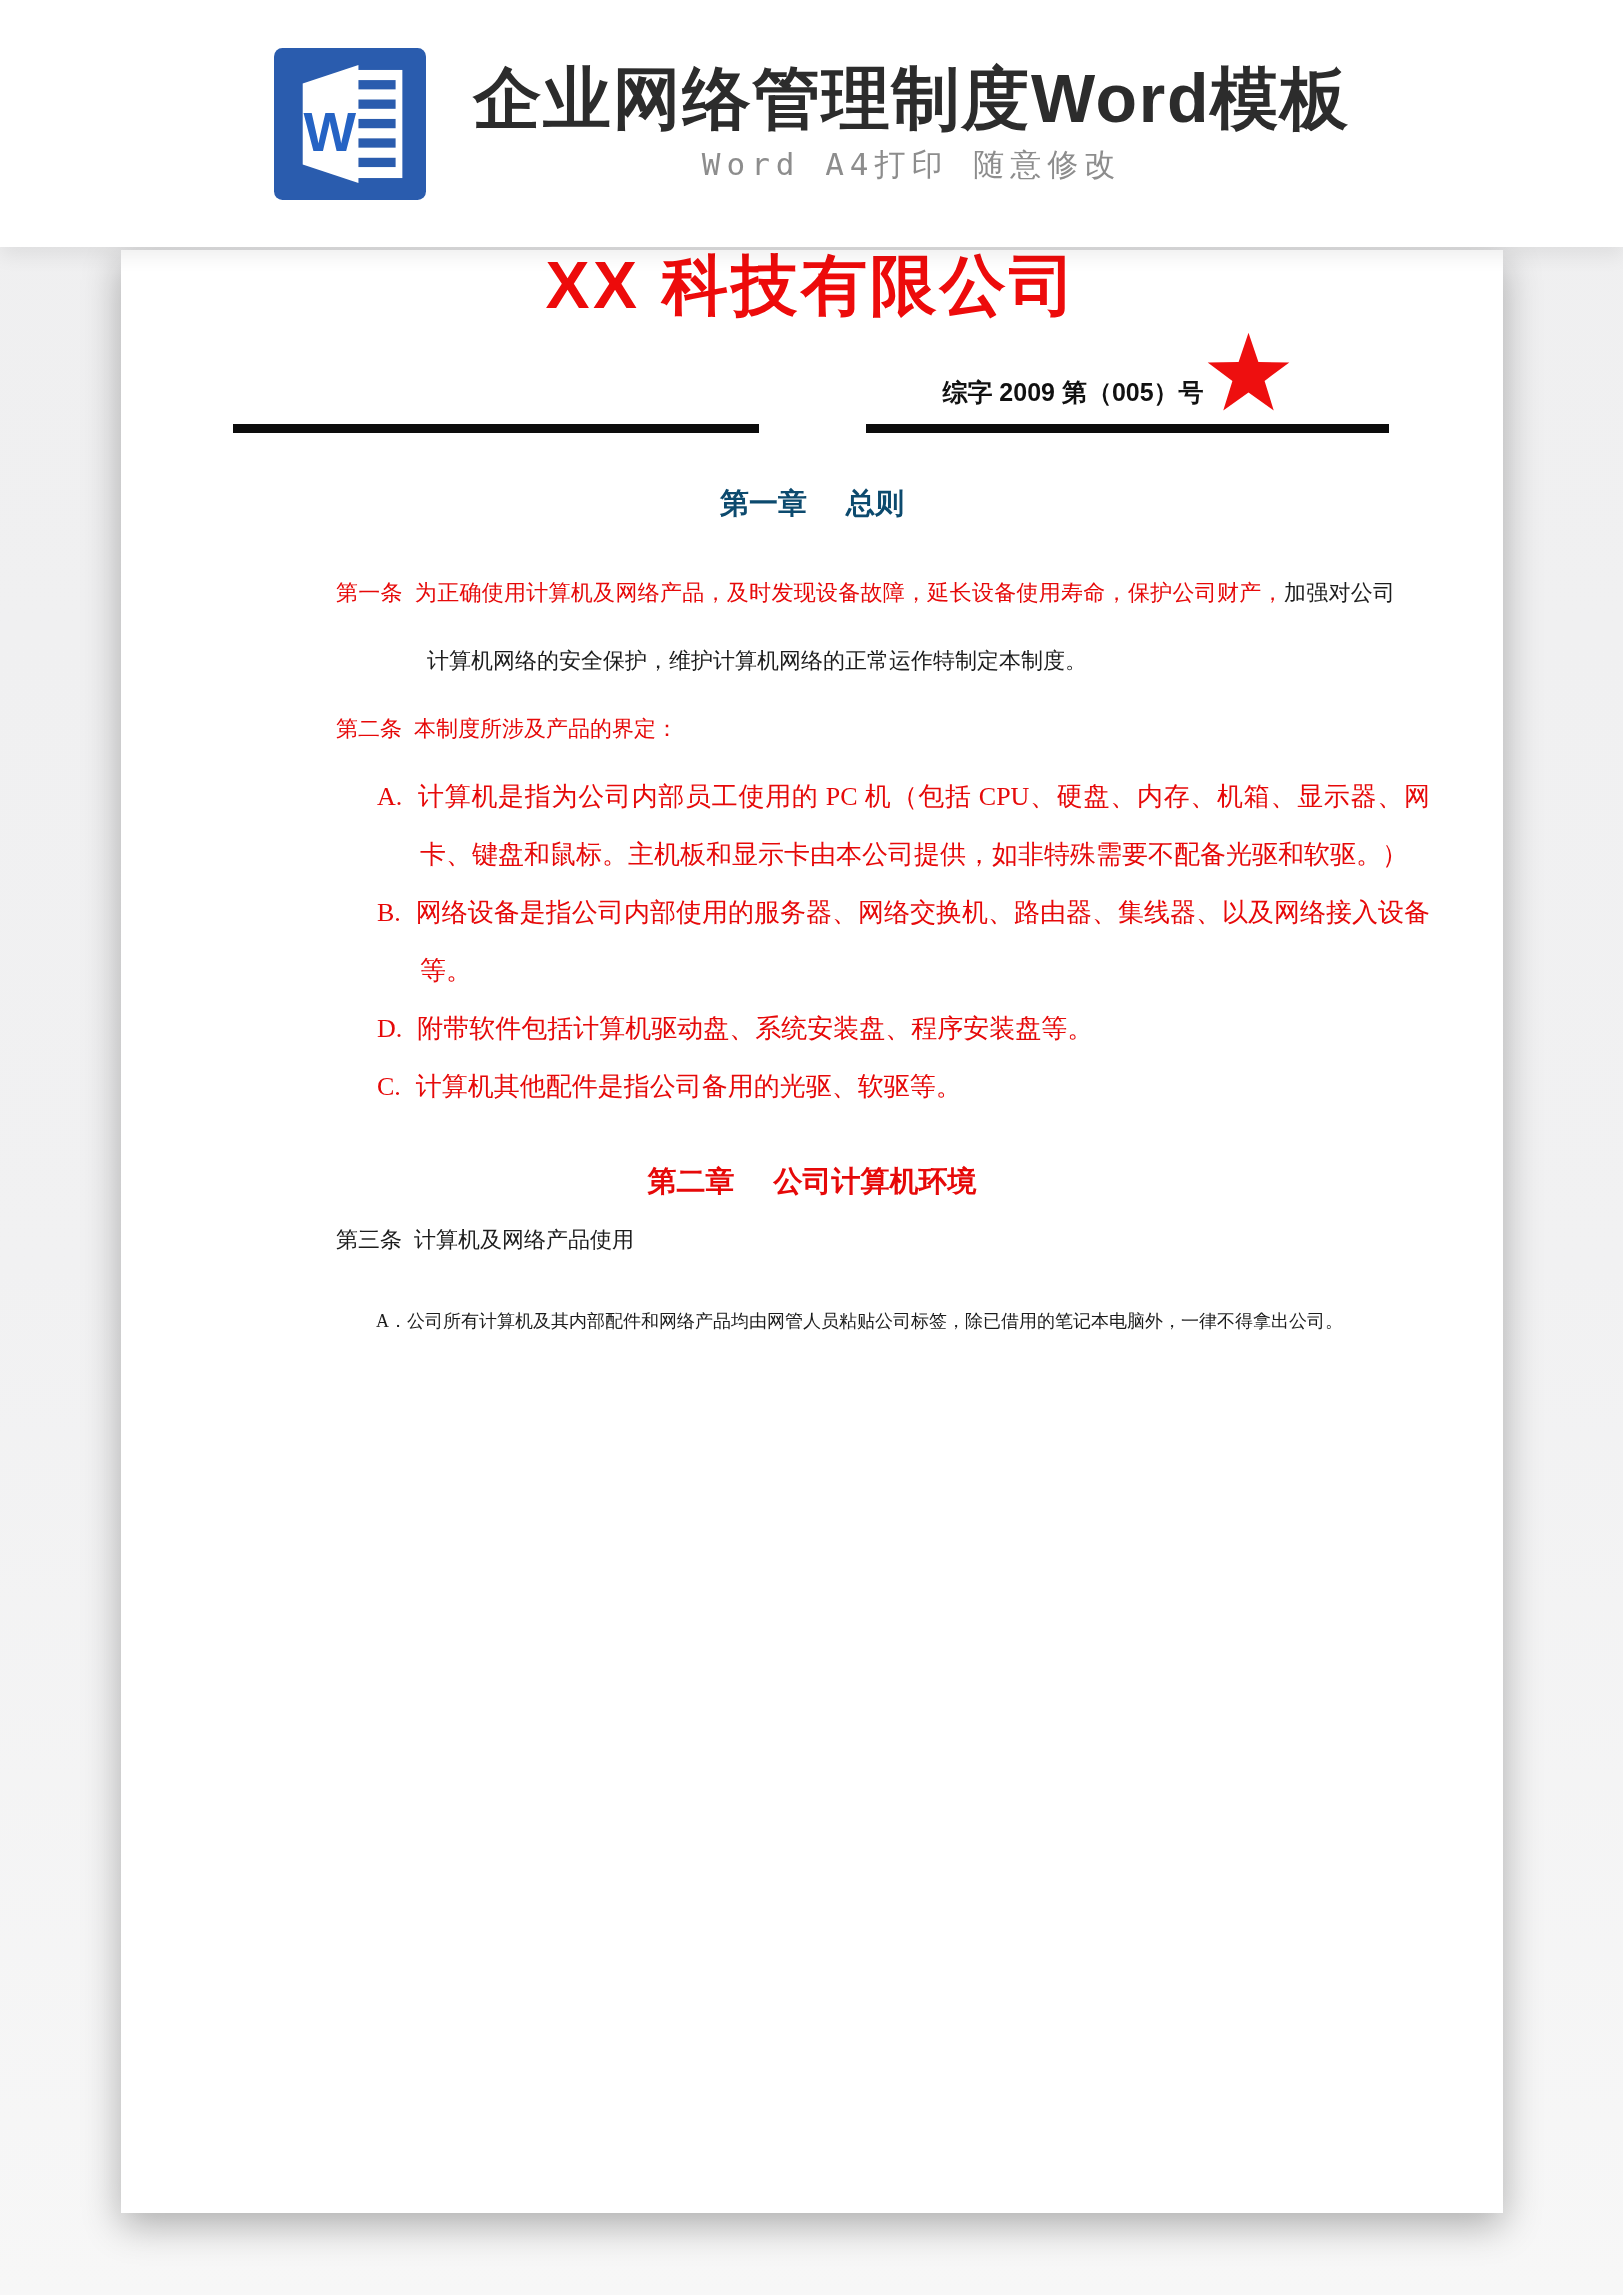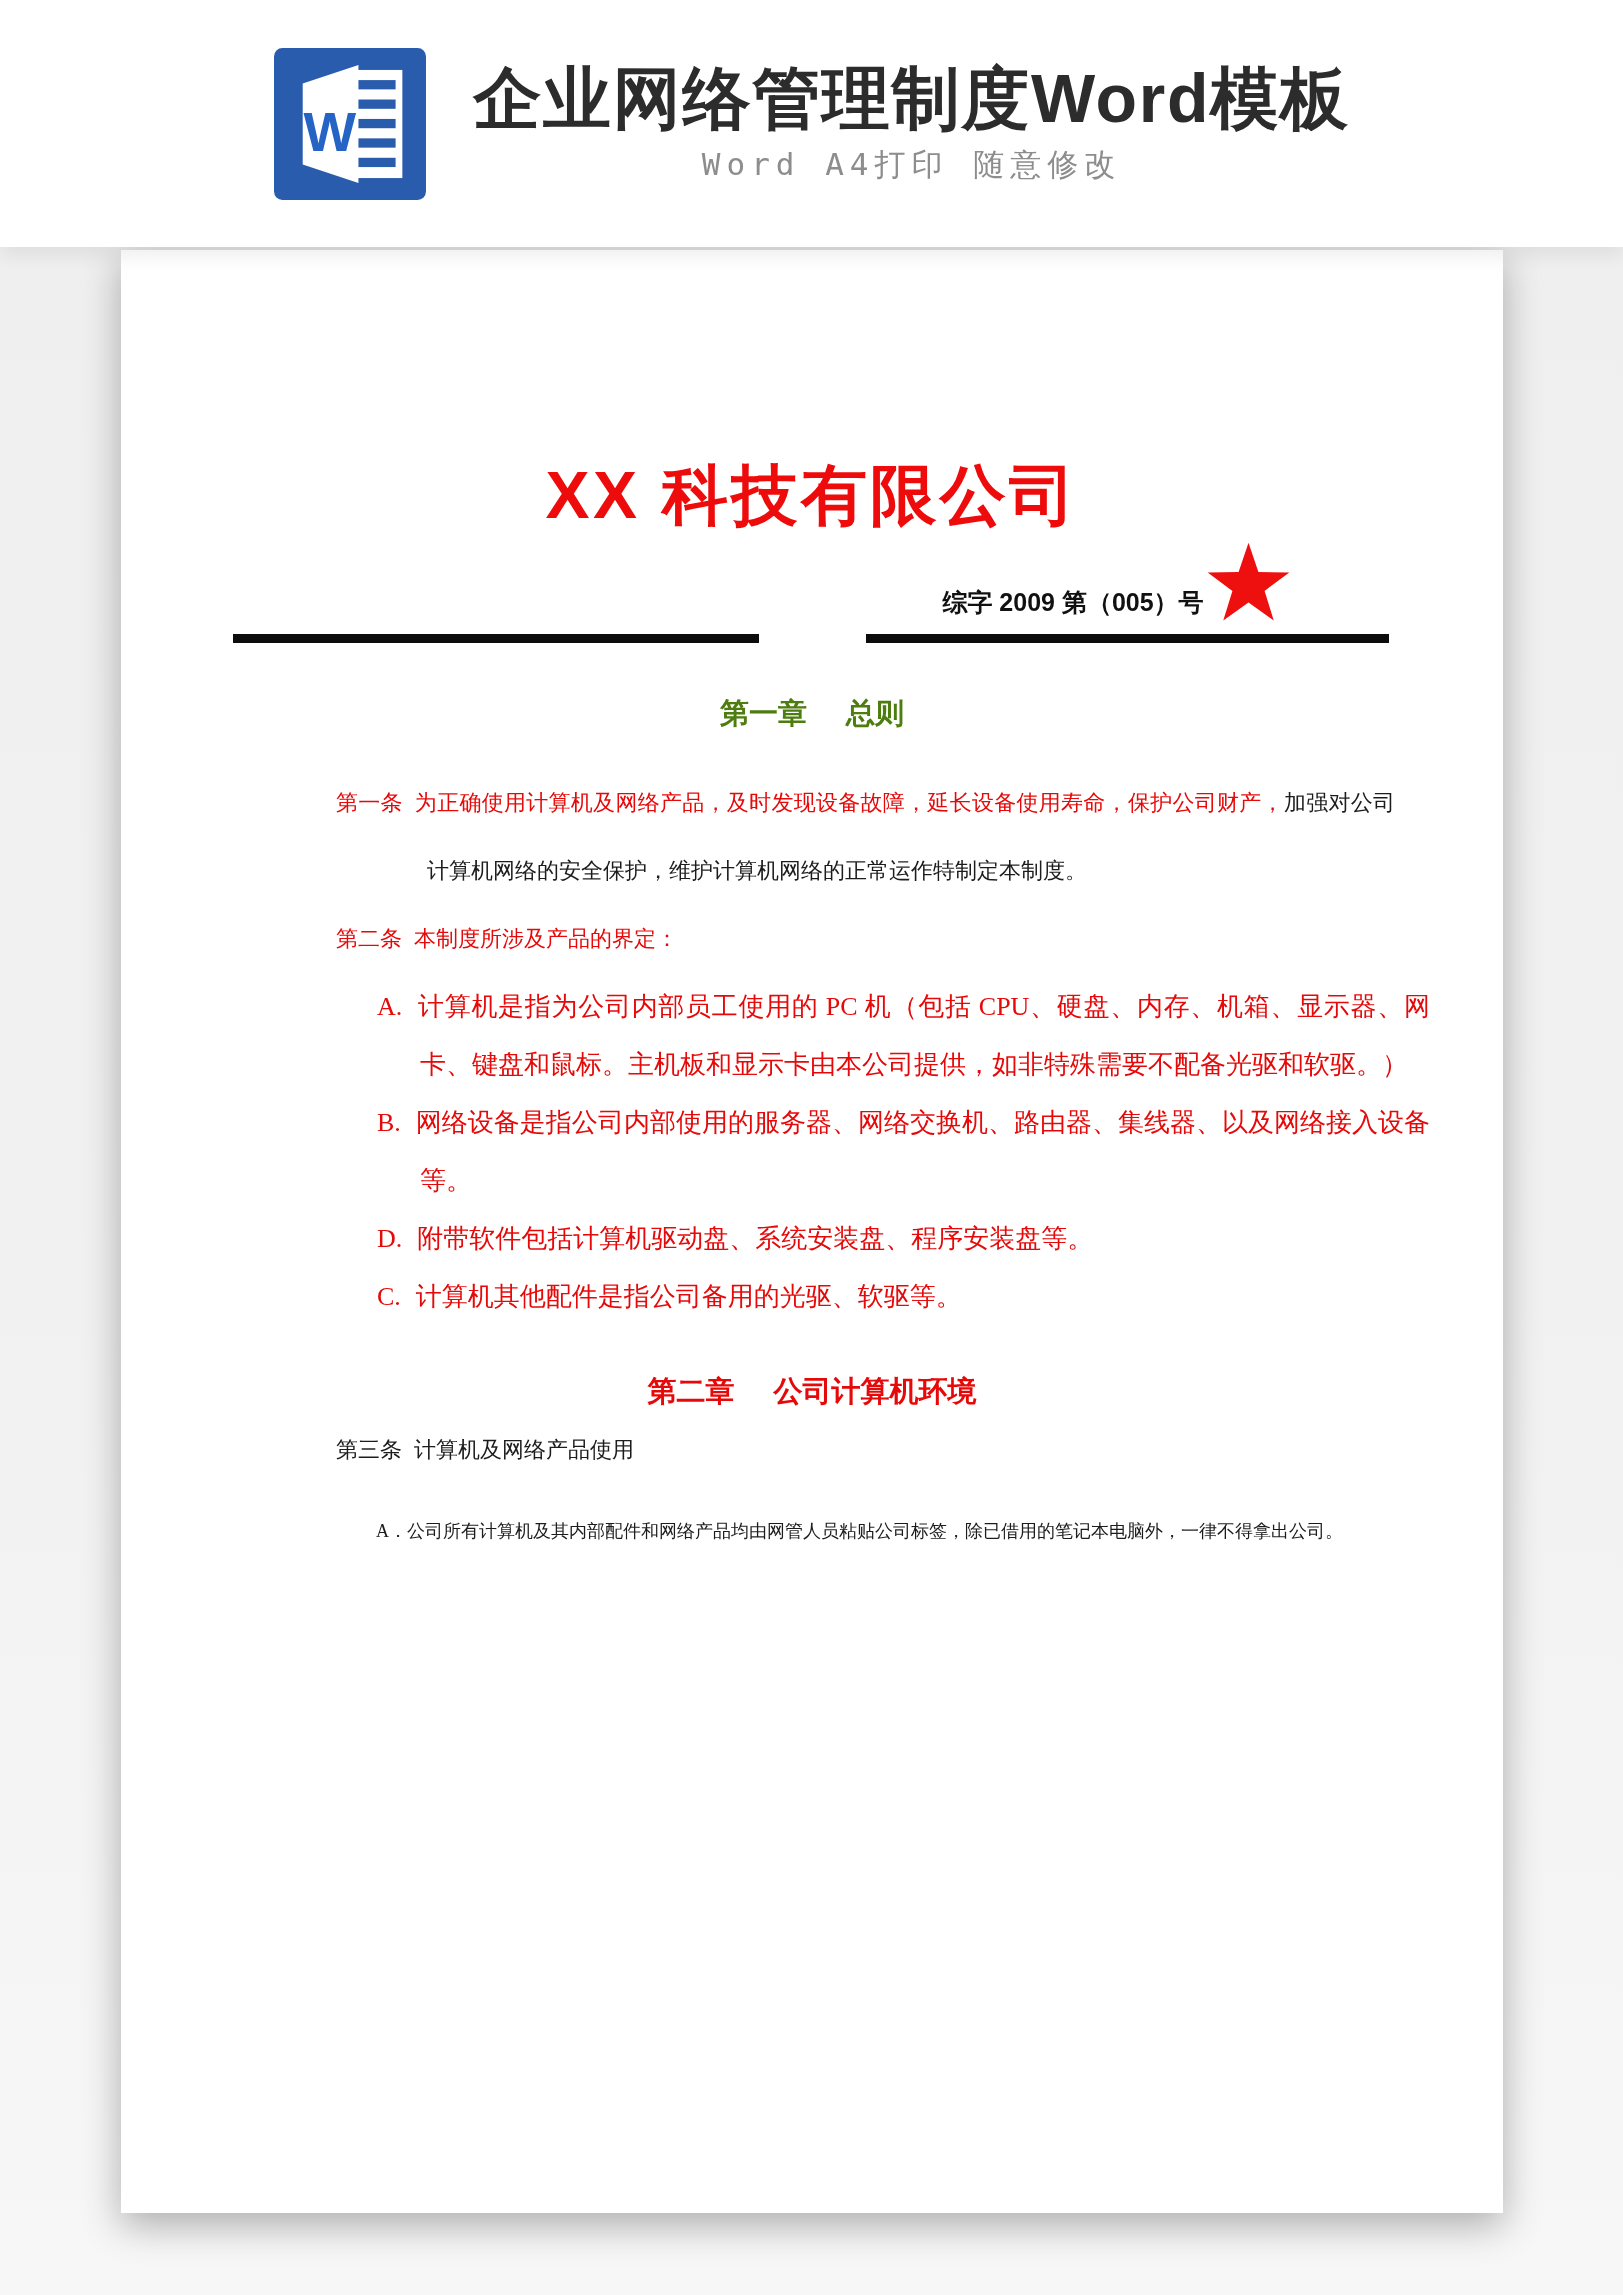--- a/index.html
+++ b/index.html
@@ -32,21 +32,21 @@
   
   .sheet {
     width:1382px; min-height:1963px; margin:2.5px auto 0 auto;
     background:#ffffff;
     box-shadow:0 12px 36px rgba(0,0,0,0.30);
     position:relative; z-index:1;
     color:#1c1c1c;
   }
 
   .company-title {
-    padding-top:210px; text-align:center;
+    text-align:center;
     font-family:"Liberation Sans","DejaVu Sans",sans-serif;
     font-size:66px; font-weight:700; letter-spacing:3.4px; line-height:71px;
     white-space:nowrap;
   }
 
   .docnum-row {
     margin-top:10px; margin-right:213px; height:81px;
     display:flex; justify-content:flex-end; align-items:flex-end;
   }
   .docnum-text {
@@ -137,21 +137,21 @@
     </svg>
   </div>
 
   <div class="divider">
     <div class="bar bar-left"></div>
     <div class="bar-gap"></div>
     <div class="bar bar-right"></div>
   </div>
 
 
-  <div class="chapter chapter-1" style="color:#4d7c0f">
+  <div class="chapter chapter-1" style="color:#0c4a6e">
     <span class="chapter-num">第一章</span><span>总则</span>
   </div>
 
   <div class="hang article-1">
     <span class="term" style="color:#e60909">第一条</span><span style="color:#e60909">为正确使用计算机及网络产品，及时发现设备故障，延长设备使用寿命，保护公司财产，</span><span>加强对公司计算机网络的安全保护，维护计算机网络的正常运作特制定本制度。</span>
   </div>
 
   <div class="hang article-2" style="color:#e60909">
     <span class="term">第二条</span><span>本制度所涉及产品的界定：</span>
   </div>

